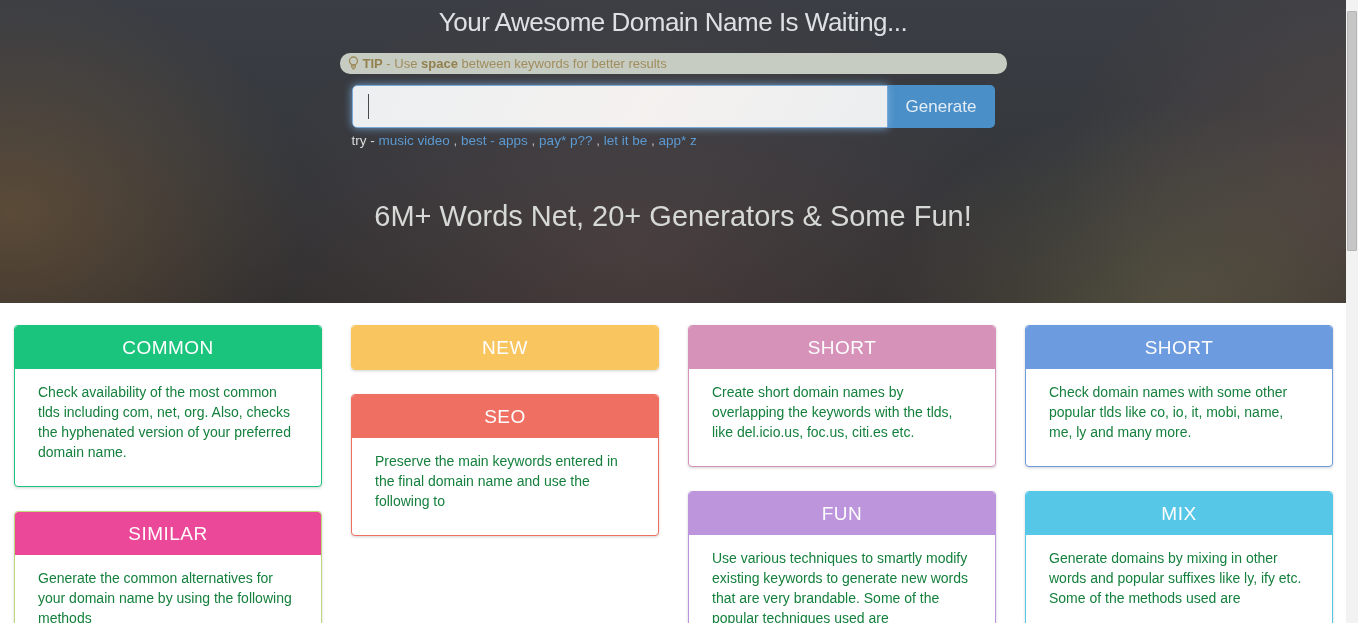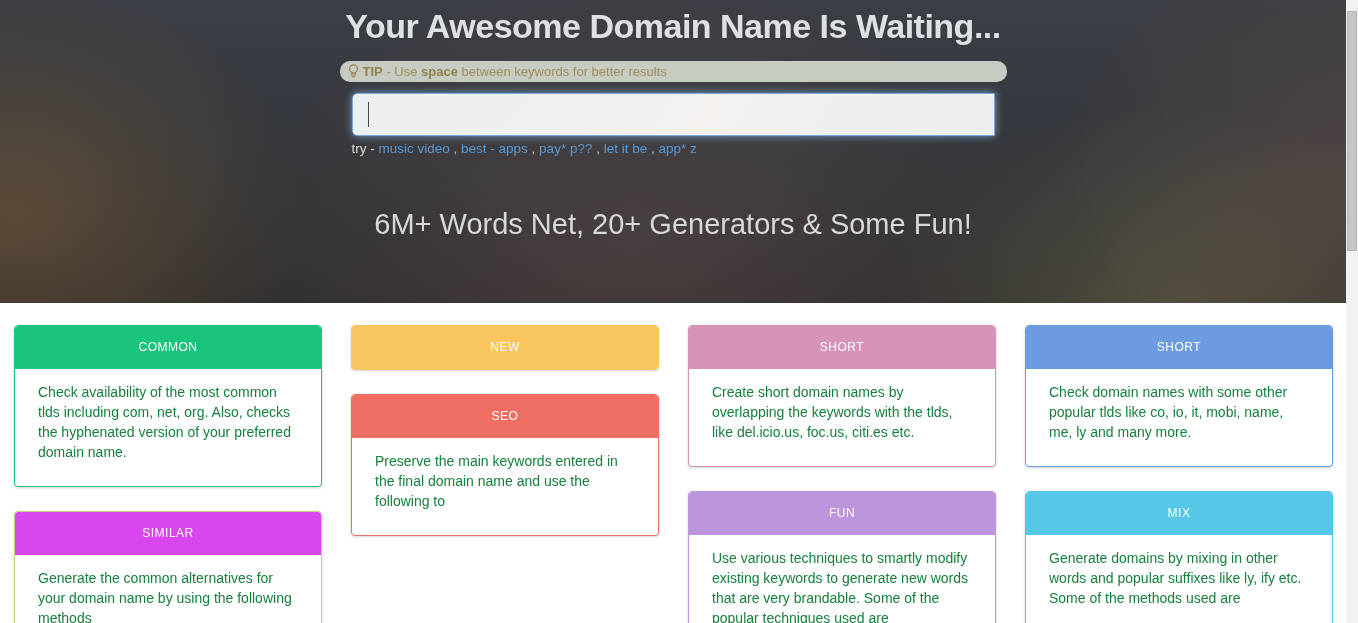--- a/index.html
+++ b/index.html
@@ -11,21 +11,21 @@
     position:relative; height:303px; margin-right:12px;
     background:
       radial-gradient(420px 320px at 1% 70%, rgba(130,96,56,.50), transparent 70%),
       radial-gradient(560px 380px at 47% 82%, rgba(160,110,105,.20), transparent 70%),
       radial-gradient(400px 300px at 87% 105%, rgba(128,122,84,.42), transparent 72%),
       radial-gradient(420px 320px at 101% 55%, rgba(125,92,78,.35), transparent 70%),
       linear-gradient(180deg,#3b3e44 0%,#35383d 45%,#312f2f 100%);
     text-align:center; padding-top:7px;
   }
   .hero-title{
-    font-size:34px; font-weight:700; color:#dde1e4; letter-spacing:-0.5px;
+    font-size:26px; font-weight:400; color:#dde1e4; letter-spacing:-0.5px;
   }
   .tip-bar{
     width:667px; margin:15px auto 0; height:21px; line-height:21px;
     background:#c6ccc1; border-radius:10px; text-align:left;
     font-size:13px; color:#a08c5c; padding-left:8px; white-space:pre;
     display:flex; align-items:center;
   }
   .tip-bar b{ color:#93804f; }
   .bulb{ width:11px; height:15px; margin-right:4px; flex:0 0 auto; }
   .search-row{
@@ -69,21 +69,21 @@
   .cards{
     display:flex; gap:29px; padding:22px 25px 0 14px; align-items:flex-start;
   }
   .card-col{ width:308px; display:flex; flex-direction:column; gap:24px; }
   .card{
     background:#fff; border:1px solid #ccc; border-radius:4px;
     box-shadow:0 1px 3px rgba(0,0,0,.18); overflow:hidden;
   }
   .card-header{
     height:43px; line-height:43px; text-align:center; color:#fdfdfd;
-    font-size:12px; letter-spacing:.5px; border-radius:3px 3px 0 0;
+    font-size:19px; letter-spacing:.5px; border-radius:3px 3px 0 0;
   }
   .card-body{
     padding:13px 23px 24px; font-size:14px; line-height:20px; color:#15803d;
   }
 </style>
 </head>
 <body>
 
 <div class="hero">
   <div class="hero-title">Your Awesome Domain Name Is Waiting...</div>
@@ -94,36 +94,37 @@
       <rect x="3.6" y="9" width="3.8" height="2" fill="none" stroke="#a08c5c" stroke-width="1.2"></rect>
       <rect x="4.2" y="12" width="2.6" height="1.4" fill="#a08c5c"></rect>
     </svg><b>TIP</b><span> - Use </span><b>space</b><span> between keywords for better results</span>
   </div>
 
   <div class="search-row">
     <span class="search-input-wrap">
       <input class="search-input" type="text" value="" style="">
       <span class="caret"></span>
     </span>
+    <button class="generate-btn">Generate</button>
   </div>
 
   <div class="try-row"><span class="try-prefix">try - </span><a class="try-link">music video</a><span> , </span><a class="try-link">best - apps</a><span> , </span><a class="try-link">pay* p??</a><span> , </span><a class="try-link">let it be</a><span> , </span><a class="try-link">app* z</a></div>
 
   <div class="hero-subtitle">6M+ Words Net, 20+ Generators &amp; Some Fun!</div>
 </div>
 
 <div class="cards">
 
   <div class="card-col">
     <div class="card" style="border-color: rgb(27, 196, 125);">
       <div class="card-header" style="background: rgb(27, 196, 125);">COMMON</div>
       <div class="card-body">Check availability of the most common tlds including com, net, org. Also, checks the hyphenated version of your preferred domain name.</div>
     </div>
     <div class="card" style="border-color: rgb(190, 217, 123);">
-      <div class="card-header" style="background: #d946ef;">SIMILAR</div>
+      <div class="card-header" style="background: #ec4899;">SIMILAR</div>
       <div class="card-body">Generate the common alternatives for your domain name by using the following methods</div>
     </div>
   </div>
 
   <div class="card-col">
     <div class="card" style="border-color: rgb(248, 197, 95);">
       <div class="card-header" style="background: rgb(248, 197, 95);">NEW</div>
     </div>
     <div class="card" style="border-color: rgb(239, 111, 99);">
       <div class="card-header" style="background: rgb(239, 111, 99);">SEO</div>

